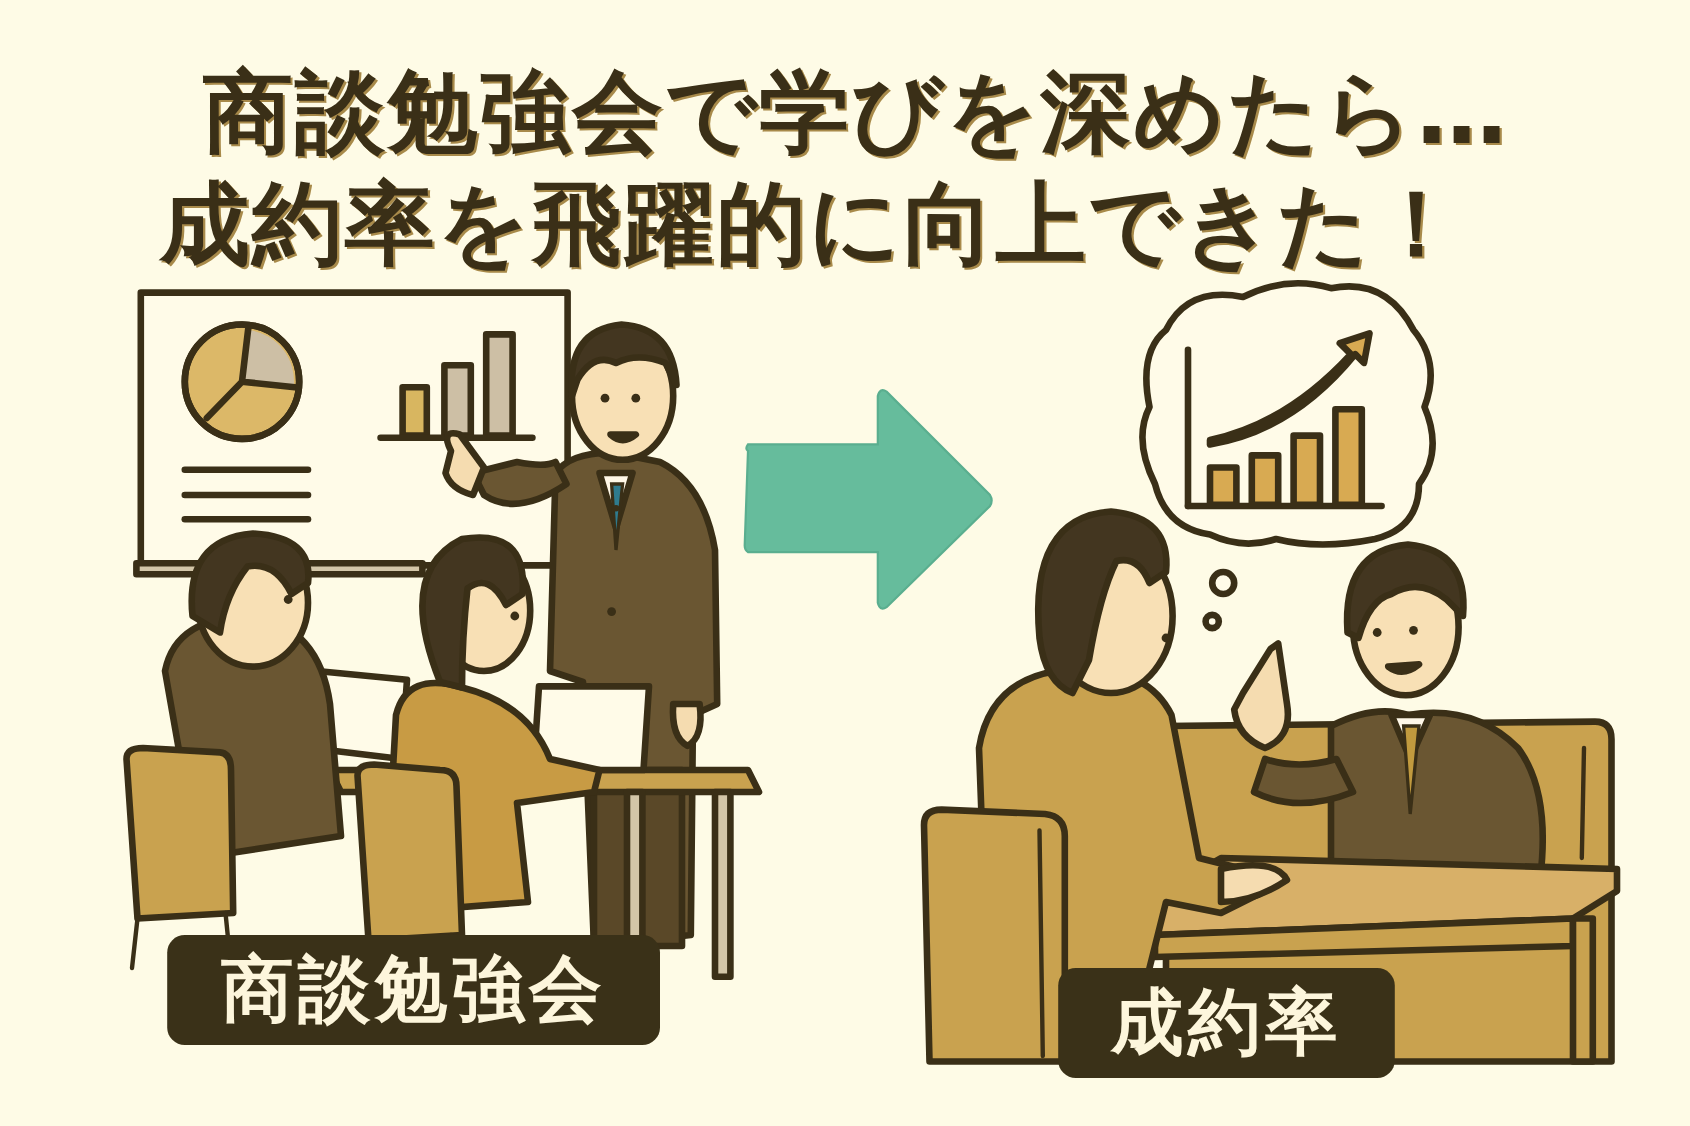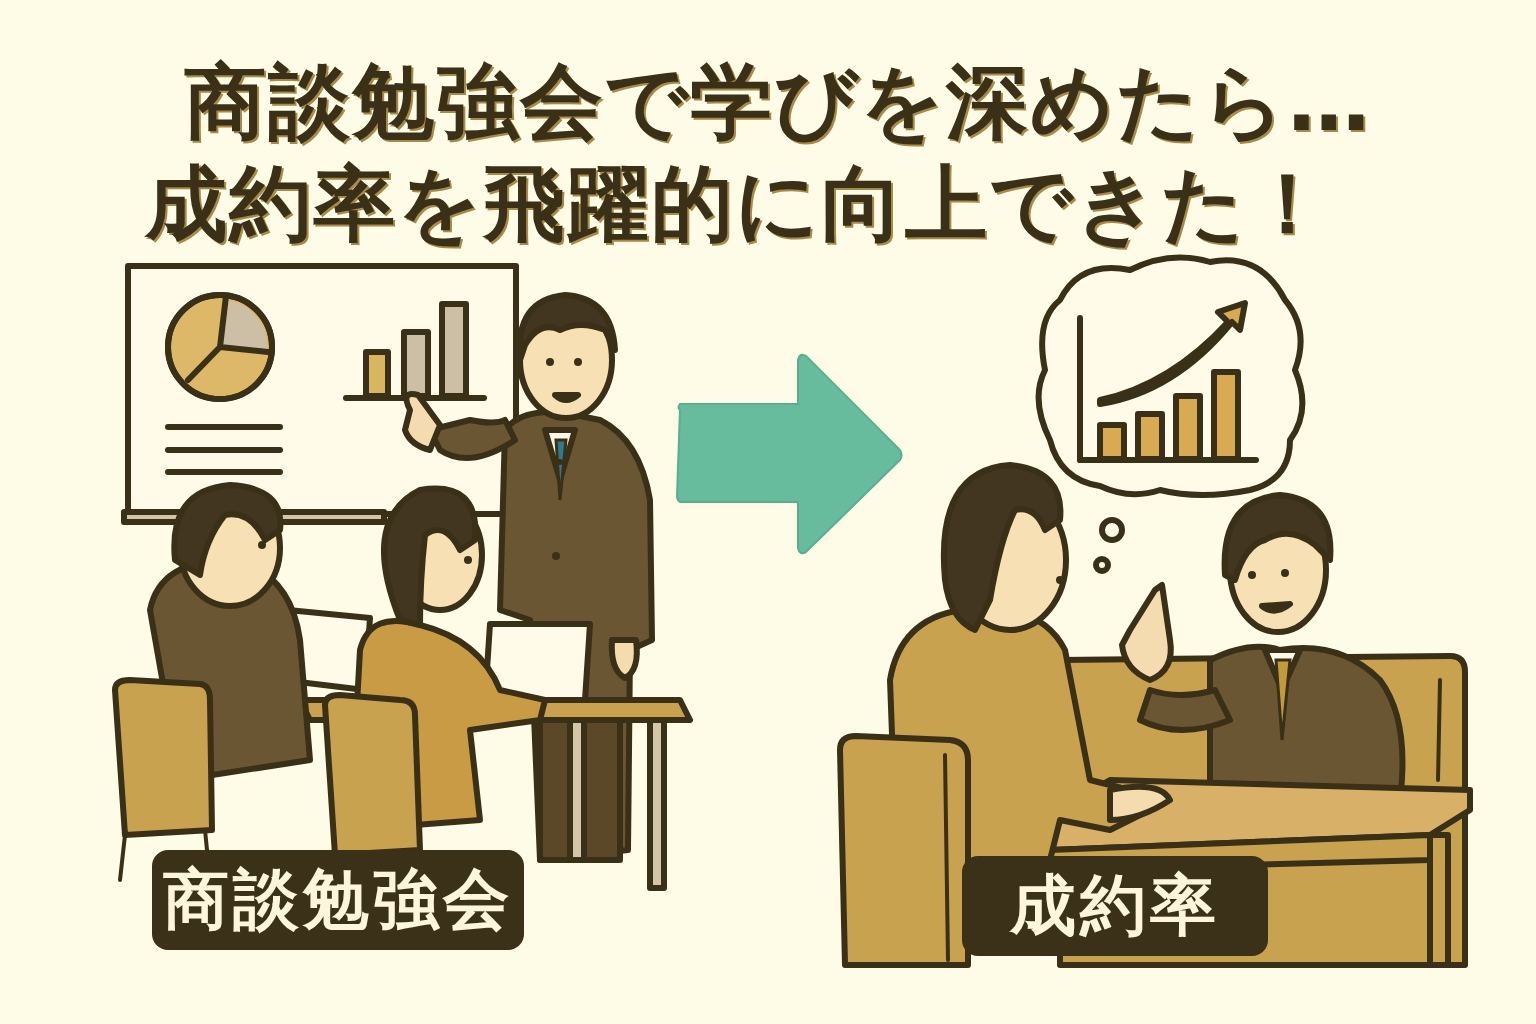--- a/index.html
+++ b/index.html
@@ -18,22 +18,22 @@
   .headline.l1 { top: 48px; font-size: 82px; left: 10px; }
   .headline.l2 { top: 150px; font-size: 82px; left: -30px; }
   svg.scene { position: absolute; left: 0; top: 0; }
   .label {
     position: absolute; background: #3a3118; color: #fdf6dc;
     border-radius: 16px; font-weight: bold; font-size: 66px;
     display: flex; align-items: center; justify-content: center;
     letter-spacing: 4px;
     font-family: "DejaVu Sans", sans-serif;
   }
-  .label.left { left: 152px; top: 850px; width: 372px; height: 100px; }
-  .label.right { left: 962px; top: 856px; width: 306px; height: 100px; }
+  .label.left { left: 152px; top: 850px; width: 448px; height: 100px; }
+  .label.right { left: 962px; top: 880px; width: 306px; height: 100px; }
 </style>
 </head>
 <body>
 
 <div class="headline l1">商談勉強会で学びを深めたら…</div>
 <div class="headline l2">成約率を飛躍的に向上できた！</div>
 
 <svg class="scene" width="1536" height="1024" viewBox="0 0 1536 1024">
   <defs>
     <style>

